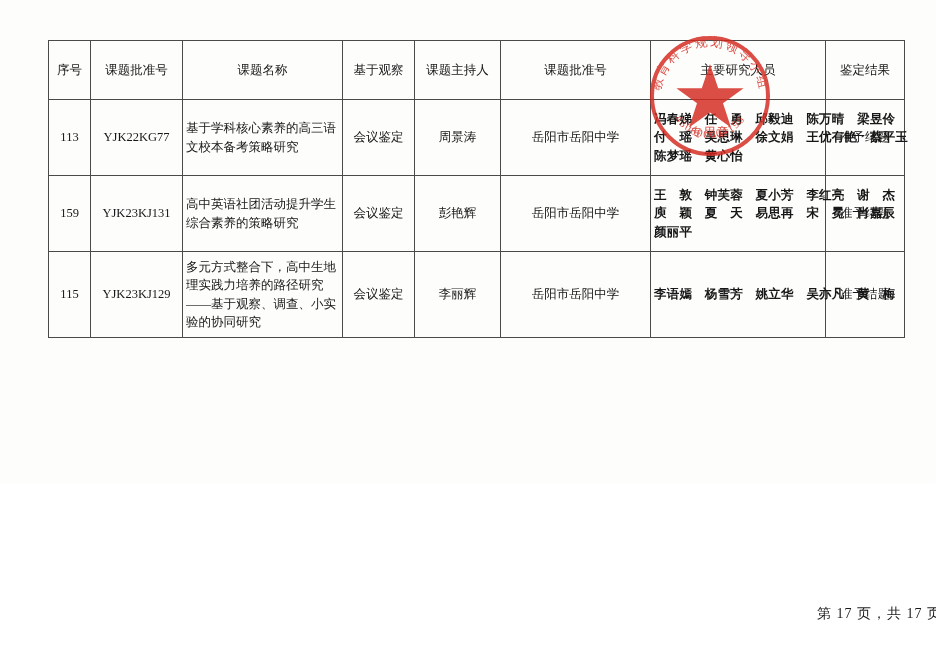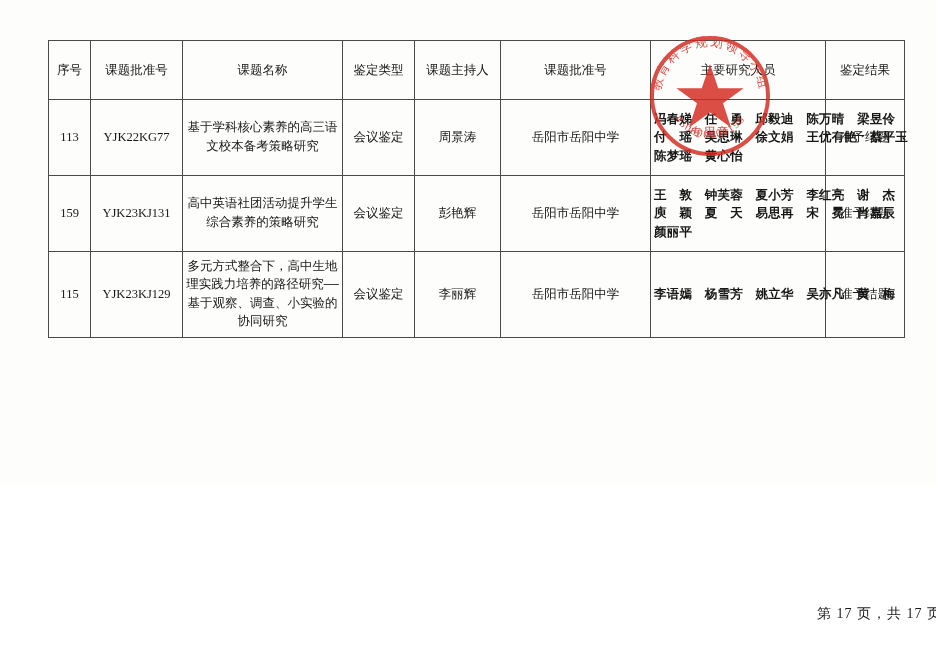--- a/index.html
+++ b/index.html
@@ -52,24 +52,23 @@
   .col-title { width: 160px; }
   .col-type { width: 72px; }
   .col-host { width: 86px; }
   .col-unit { width: 150px; }
   .col-members { width: 175px; }
   .col-result { width: 79px; }
   .row-seq, .row-code, .row-type, .row-host, .row-unit, .row-result {
     text-align: center;
   }
   .title-cell {
-    text-align: center;
+    text-align: left;
     line-height: 1.6;
     padding: 6px 7px;
-    font-family: Liberation Mono, monospace;
   }
   .members-cell {
     text-align: left;
     padding: 6px 6px;
     line-height: 1.65;
     font-size: 12px;
     letter-spacing: 0.2px;
     font-weight: bold;
   }
   .members-line {
@@ -115,21 +114,21 @@
         <col class="col-host">
         <col class="col-unit">
         <col class="col-members">
         <col class="col-result">
       </colgroup>
       <thead>
         <tr>
           <th>序号</th>
           <th>课题批准号</th>
           <th>课题名称</th>
-          <th>鉴定类型</th>
+          <th>基于观察</th>
           <th>课题主持人</th>
           <th>课题批准号</th>
           <th>主要研究人员</th>
           <th>鉴定结果</th>
         </tr>
       </thead>
       <tbody>
         <tr>
           <td class="row-seq">113</td>
           <td class="row-code">YJK22KG77</td>

